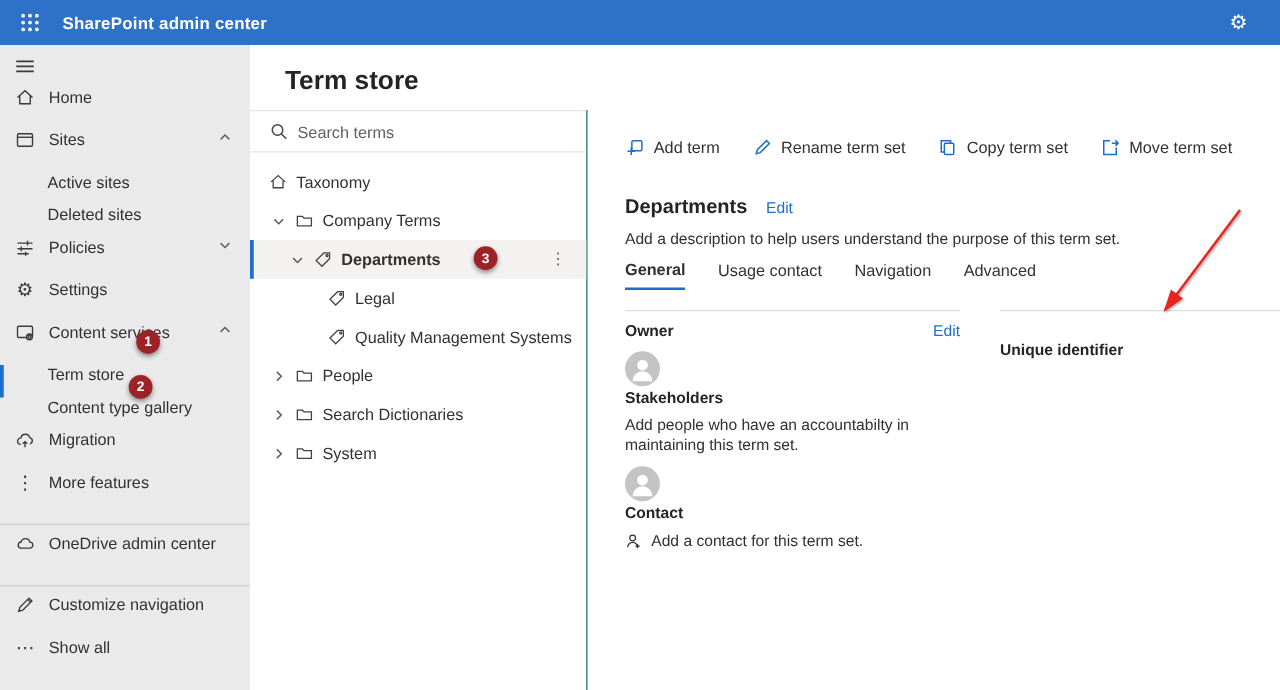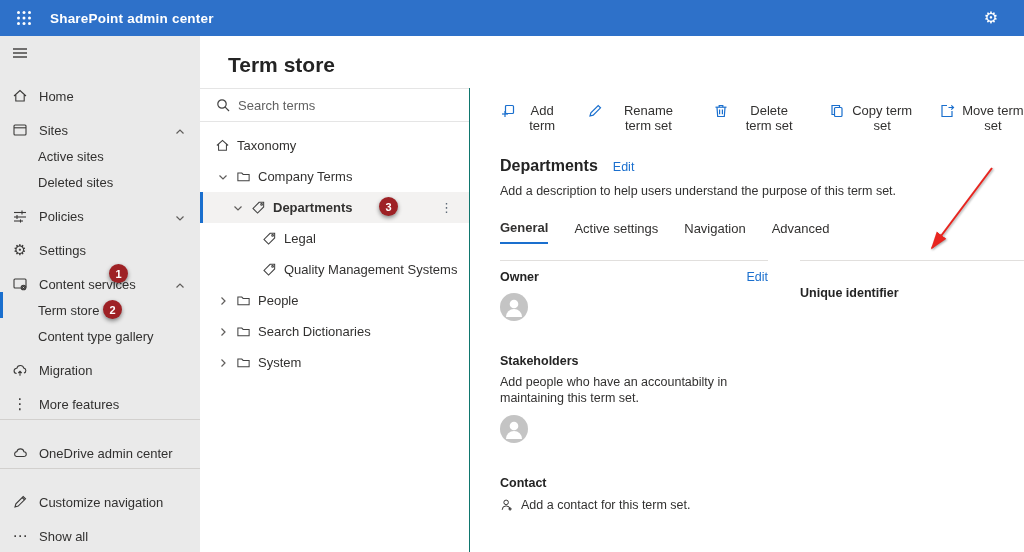--- a/index.html
+++ b/index.html
@@ -16,21 +16,21 @@
   .topbar-gear { margin-left:auto; background:transparent; border:none; color:#fff; font-size:16px;
     cursor:pointer; margin-right:14px; line-height:1; }
 
   
   .main { flex:1; display:flex; min-height:0; }
 
   
   .sidebar { width:200px; background:#eaeaea; flex:0 0 200px; padding-top:0; overflow:hidden; }
   .hamburger { height:34px; display:flex; align-items:center; padding-left:12px;
     background:transparent; border:none; width:100%; cursor:pointer; }
-  .nav-item, .nav-sub { display:flex; align-items:flex-end; width:100%; background:transparent;
+  .nav-item, .nav-sub { display:flex; align-items:flex-start; width:100%; background:transparent;
     border:none; text-align:left; cursor:pointer; font-size:13px; color:#323130; }
   .nav-item { height:34px; padding:0 14px 0 12px; gap:11px; }
   .nav-sub  { height:26px; padding:0 14px 0 38px; }
   .nav-sub.selected { border-left:3px solid #1a6fce; padding-left:35px; }
   .nav-icon { width:16px; height:16px; flex:0 0 16px; display:flex; align-items:center;
     justify-content:center; color:#3b3a39; font-size:15px; line-height:1; }
   .nav-label { flex:1; white-space:nowrap; }
   .nav-chevron { margin-left:auto; color:#605e5c; display:flex; }
   .nav-divider { height:1px; background:#d2d0ce; margin:7px 0 7px 0; }
   .glyph-icon { font-family:"DejaVu Sans",sans-serif; }
@@ -64,33 +64,33 @@
   .detail { flex:1; padding:0 0 0 30px; min-width:0; }
   .cmdbar { display:flex; align-items:center; gap:26px; margin-top:18px; height:24px; }
   .cmd { display:flex; align-items:flex-start; gap:7px; background:none; border:none; cursor:pointer;
     font-size:13px; color:#323130; font-family:"Liberation Sans","DejaVu Sans",sans-serif; }
   .cmd .cicon { display:flex; color:#1a6fce; }
   .detail-head { margin-top:27px; display:flex; align-items:baseline; gap:15px; }
   .detail-head h2 { font-size:16px; font-weight:700; color:#242424; }
   .link { color:#1a6fce; font-size:12.5px; text-decoration:none; cursor:pointer; background:none; border:none;
     font-family:"Liberation Sans","DejaVu Sans",sans-serif; }
   .detail-desc { font-size:12.5px; margin-top:9px; color:#323130; }
-  .tabs { display:flex; gap:26px; margin-top:22px; }
+  .tabs { display:flex; gap:26px; margin-top:10px; }
   .tab { font-size:13px; color:#323130; padding-bottom:7px; background:none; border:none; cursor:pointer;
     font-family:"Liberation Sans","DejaVu Sans",sans-serif; }
   .tab.active { font-weight:700; border-bottom:2px solid #1a6fce; }
   .cols { display:flex; margin-top:16px; gap:32px; }
   .col-left { width:268px; flex:0 0 268px; border-top:1px solid #e1dfdd; padding-top:9px; }
   .col-right { flex:1; border-top:1px solid #e1dfdd; padding-top:22px; }
   .owner-row { display:flex; align-items:center; }
   .field-label { font-size:12.5px; font-weight:700; color:#242424; }
   .owner-row .link { margin-left:auto; }
   .avatar { width:28px; height:28px; border-radius:50%; background:#c4c4c4; margin-top:9px;
     display:flex; align-items:center; justify-content:center; }
-  .section { margin-top:30px; }
+  .section { }
   .section p { font-size:12.5px; margin-top:6px; line-height:1.25; }
   .contact-row { display:flex; align-items:center; gap:7px; margin-top:7px; font-size:12.5px; }
   .contact-row .cicon { display:flex; color:#323130; }
   .uuid-value { display:inline-block; margin-top:6px; font-size:12.5px; background:#c9c9c9;
     color:#333; padding:1px 3px; }
 
   
   .badge { position:absolute; width:19px; height:19px; border-radius:50%; background:#9e2125;
     color:#fff; font-size:11px; font-weight:700; display:flex; align-items:center; justify-content:center;
     box-shadow:0 2px 4px rgba(0,0,0,.45); z-index:20; }
@@ -398,32 +398,20 @@
               <span class="cicon">
                 <svg class="i" width="16" height="16" viewBox="0 0 16 16" fill="none" stroke="currentColor" stroke-width="1.2">
                     <path d="M3 13l.9-3.2 7.3-7.3 2.3 2.3-7.3 7.3L3 13z"></path>
                   </svg>
               </span>
               <span>Rename term set</span>
             </button>
             <button class="cmd">
               <span class="cicon">
                 <svg class="i" width="16" height="16" viewBox="0 0 16 16" fill="none" stroke="currentColor" stroke-width="1.2">
-                    <line x1="2.5" y1="4.2" x2="13.5" y2="4.2"></line>
-                    <path d="M6.2 4V2.5h3.6V4"></path>
-                    <path d="M4 4.4l.7 9.1h6.6l.7-9.1"></path>
-                    <line x1="6.6" y1="6.5" x2="6.6" y2="11.3"></line>
-                    <line x1="9.4" y1="6.5" x2="9.4" y2="11.3"></line>
-                  </svg>
-              </span>
-              <span>Delete term set</span>
-            </button>
-            <button class="cmd">
-              <span class="cicon">
-                <svg class="i" width="16" height="16" viewBox="0 0 16 16" fill="none" stroke="currentColor" stroke-width="1.2">
                     <rect x="5.5" y="4.5" width="7.5" height="9" rx="1"></rect>
                     <path d="M10.5 4.5v-2h-7.5v9h2.5"></path>
                   </svg>
               </span>
               <span>Copy term set</span>
             </button>
             <button class="cmd">
               <span class="cicon">
                 <svg class="i" width="16" height="16" viewBox="0 0 16 16" fill="none" stroke="currentColor" stroke-width="1.2">
                     <path d="M13 8v5.5H3V2.5h5"></path>
@@ -435,21 +423,21 @@
           </div>
 
           <div class="detail-head">
             <h2>Departments</h2>
             <button class="link">Edit</button>
           </div>
           <p class="detail-desc">Add a description to help users understand the purpose of this term set.</p>
 
           <div class="tabs">
             <button class="tab active">General</button>
-            <button class="tab">Active settings</button>
+            <button class="tab">Usage contact</button>
             <button class="tab">Navigation</button>
             <button class="tab">Advanced</button>
           </div>
 
           <div class="cols">
             <div class="col-left">
               <div class="owner-row">
                 <span class="field-label">Owner</span>
                 <button class="link">Edit</button>
               </div>

